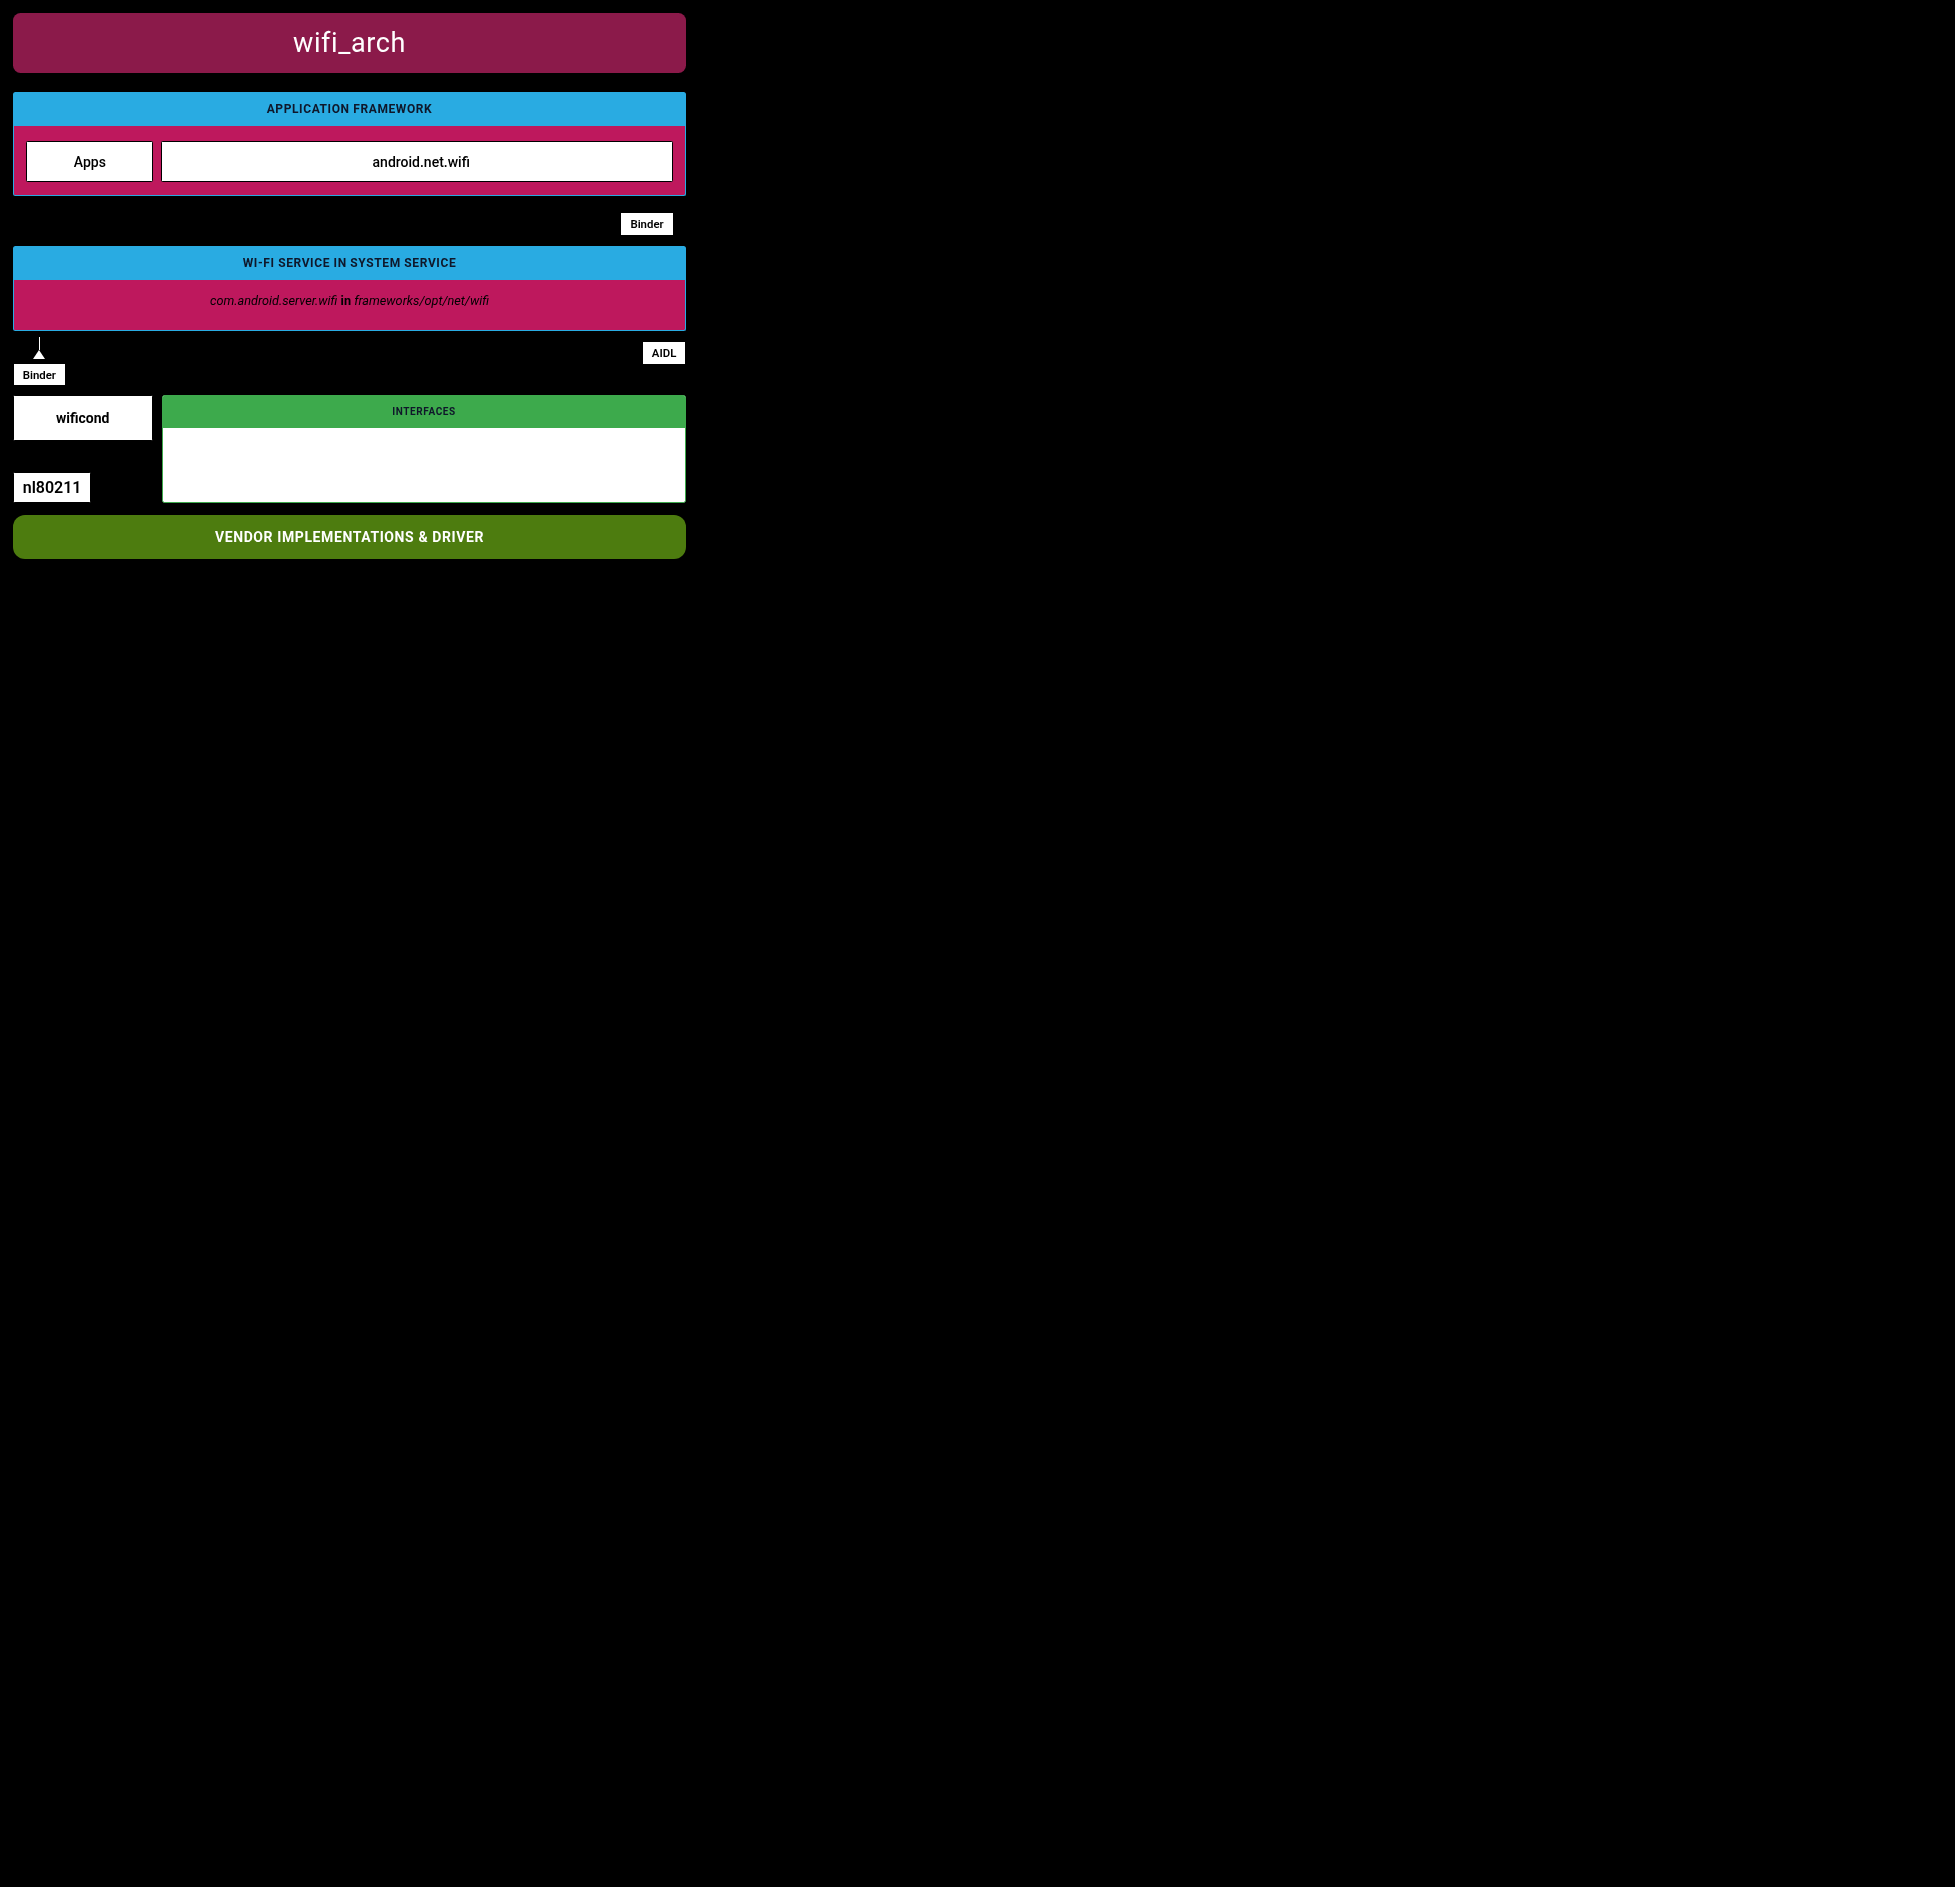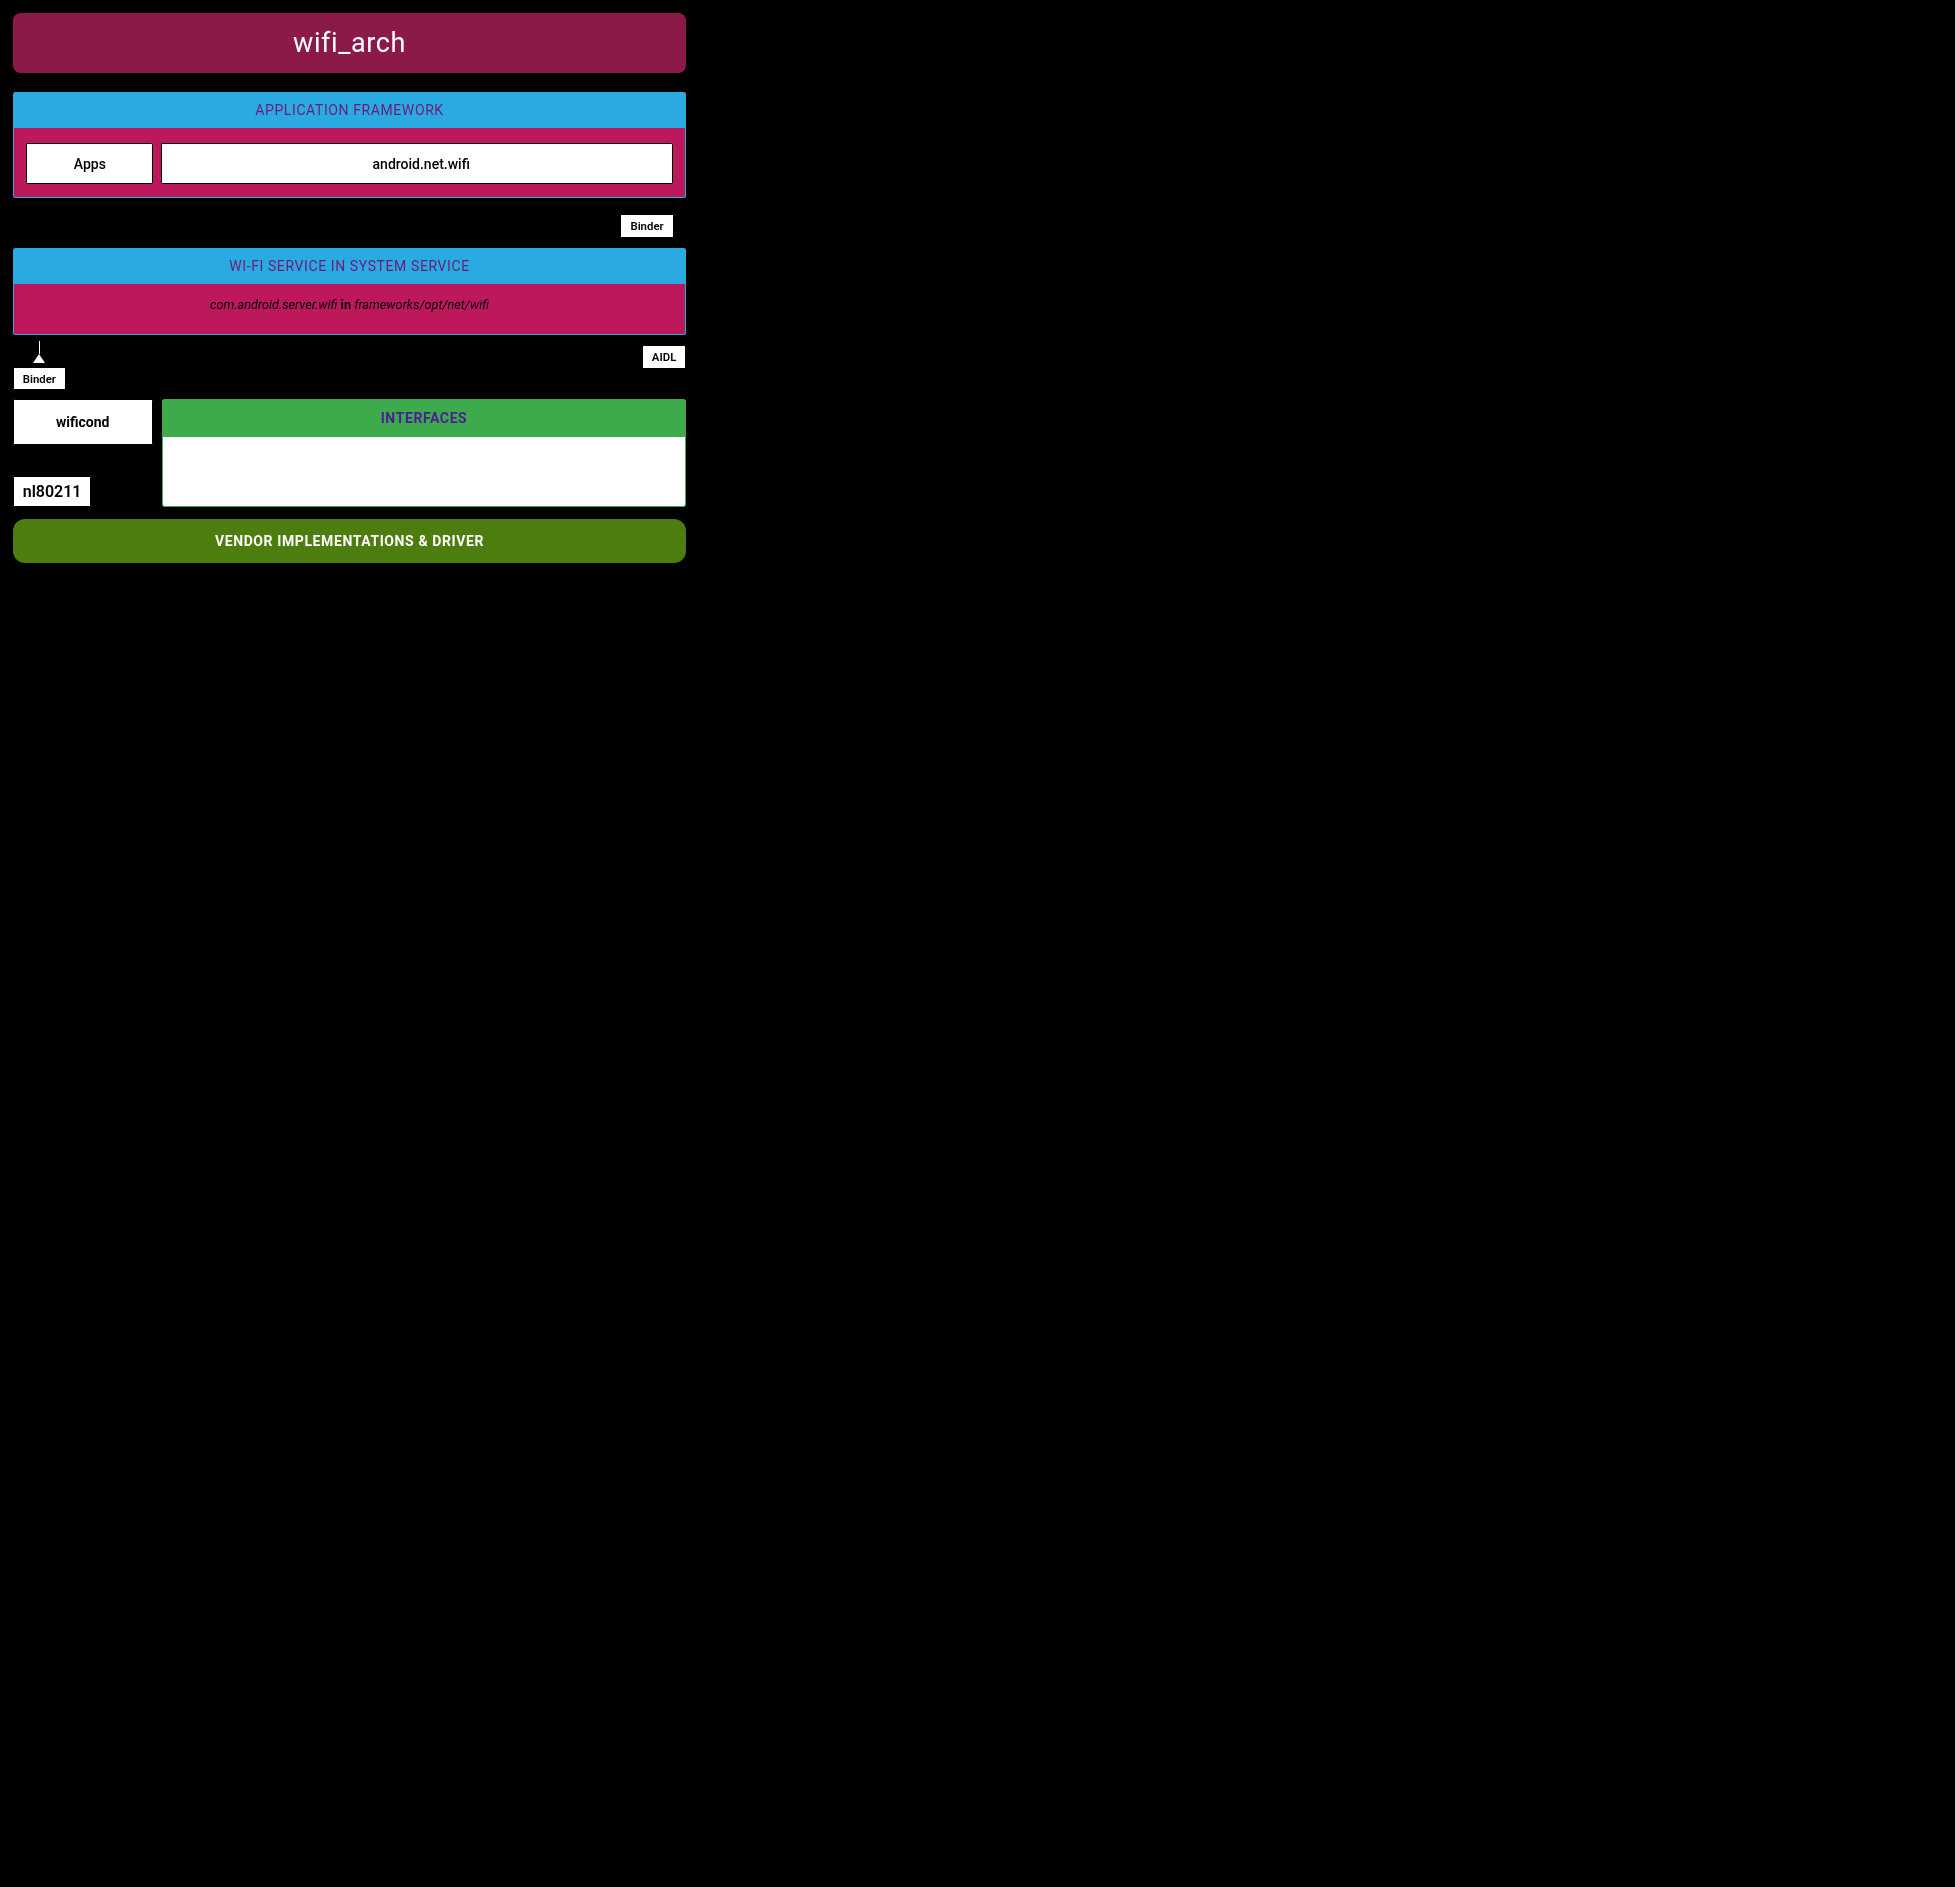--- a/index.html
+++ b/index.html
@@ -32,23 +32,23 @@
     }
 
     
     .blue-header {
       background: #29ABE2;
       padding: 10.2px 12.7px;
       text-align: center;
       border-radius: 2.5px 2.5px 0 0;
     }
     .blue-header span {
-      color: #701a75;
-      font-size: 14px;
-      font-weight: 400;
+      color: #0f172a;
+      font-size: 12px;
+      font-weight: 700;
       letter-spacing: 0.6px;
       text-transform: uppercase;
     }
 
     
     .content-area {
       background: #be185d;
       border: 1.3px solid #29ABE2;
       border-top: none;
       padding: 12.7px;
@@ -157,22 +157,22 @@
       border-radius: 2.5px;
     }
 
     .green-header {
       background: #3DAA4C;
       padding: 10.2px 12.7px;
       text-align: center;
       border-radius: 1.3px 1.3px 0 0;
     }
     .green-header span {
-      color: #4c1d95;
-      font-size: 14px;
+      color: #0f172a;
+      font-size: 10px;
       font-weight: 700;
       letter-spacing: 0.6px;
       text-transform: uppercase;
     }
 
     .green-content {
       padding: 10.2px 12.7px;
     }
 
     

